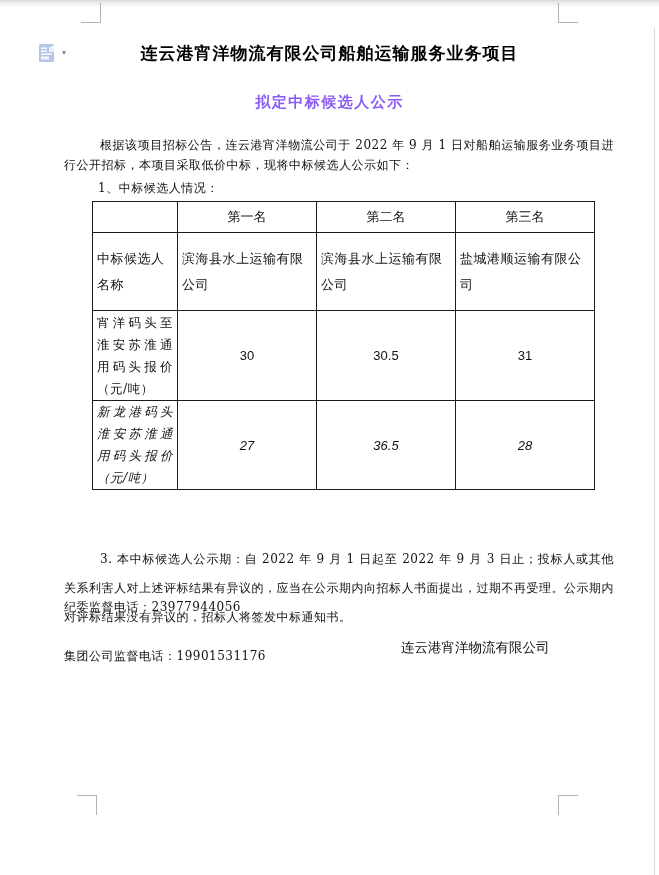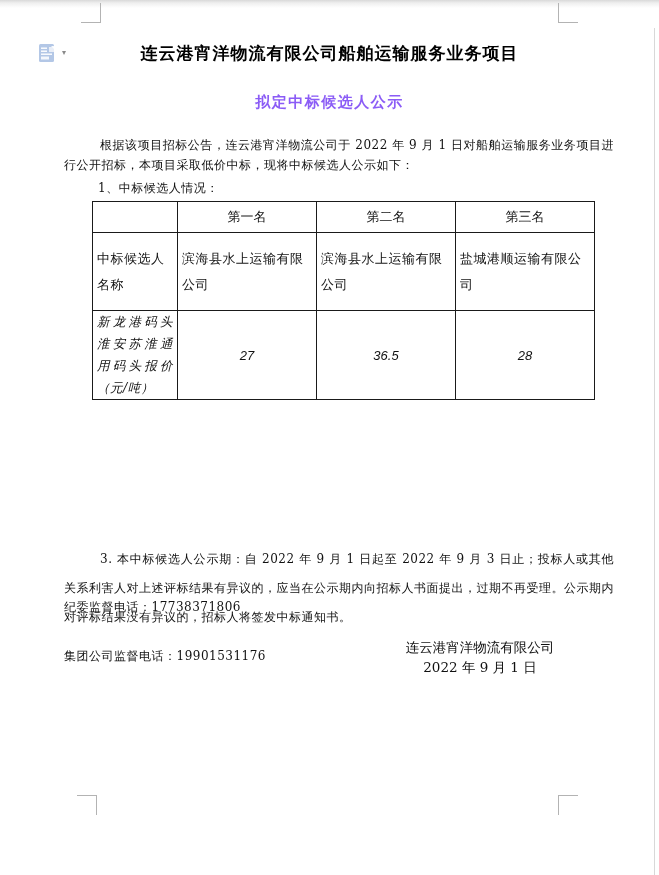--- a/index.html
+++ b/index.html
@@ -29,21 +29,21 @@
     font-size:15px; font-weight:bold; letter-spacing:1.5px; color:#8b5cf6; }
 
   .para { position:absolute; left:64px; width:550px; font-size:12px; letter-spacing:0.5px; }
   .p-intro { top:136px; line-height:19.5px; text-align:justify; text-indent:36px; }
   .p-item1 { top:180px; text-indent:34px; }
   .p-item2 { top:492px; text-indent:36px; }
   .p-item3 { top:545px; line-height:28.8px; text-align:justify; text-indent:36px; }
   .p-phone1 { top:599px; }
   .p-phone2 { top:648px; }
 
-  .signature { position:absolute; top:637px; right:100px; width:158px; text-align:center;
+  .signature { position:absolute; top:637px; right:100px; width:158px; 
     font-size:13.5px; line-height:20px; }
 
   table.doc-table { position:absolute; left:92px; top:201px; width:466px;
     border-collapse:collapse; table-layout:fixed; font-size:13px; }
   table.doc-table td { border:1px solid #1a1a1a; padding:0 4px; vertical-align:middle; overflow:hidden; }
   .col-label { width:76px; } .col-v { width:130px; }
   .row-head td { height:30px; text-align:center; vertical-align:middle; }
   .row-names td { height:77px; line-height:26px; letter-spacing:0.5px; }
   .row-price3 td { height:89px; }
   .row-price4 td { height:88px;font-style:italic; }
@@ -92,32 +92,37 @@
       <td class="col-v">第一名</td>
       <td class="col-v">第二名</td>
       <td class="col-v">第三名</td>
     </tr>
     <tr class="row-names">
       <td>中标候选人名称</td>
       <td>滨海县水上运输有限公司</td>
       <td>滨海县水上运输有限公司</td>
       <td>盐城港顺运输有限公司</td>
     </tr>
+    <tr class="row-price3">
+      <td class="cell-rowlabel">宵洋码头至淮安苏淮通用码头报价（元/吨）</td>
+      <td class="cell-num">30</td>
+      <td class="cell-num">30.5</td>
+      <td class="cell-num">31</td>
+    </tr>
     <tr class="row-price4">
       <td class="cell-rowlabel">新龙港码头淮安苏淮通用码头报价（元/吨）</td>
       <td class="cell-num">27</td>
       <td class="cell-num">36.5</td>
       <td class="cell-num">28</td>
     </tr>
   </tbody>
     </table>
 
   <div class="para p-item3">3. 本中标候选人公示期：自 2022 年 9 月 1 日起至 2022 年 9 月 3 日止；投标人或其他关系利害人对上述评标结果有异议的，应当在公示期内向招标人书面提出，过期不再受理。公示期内对评标结果没有异议的，招标人将签发中标通知书。</div>
 
-  <div class="para p-phone1">纪委监督电话：17738371806</div>
+  <div class="para p-phone1">纪委监督电话：23977944056</div>
   <div class="para p-phone2">集团公司监督电话：19901531176</div>
 
   <div class="signature">
     <div>连云港宵洋物流有限公司</div>
-    <div>2022 年 9 月 1 日</div>
   </div>
 
 </div>
 
 </body></html>

